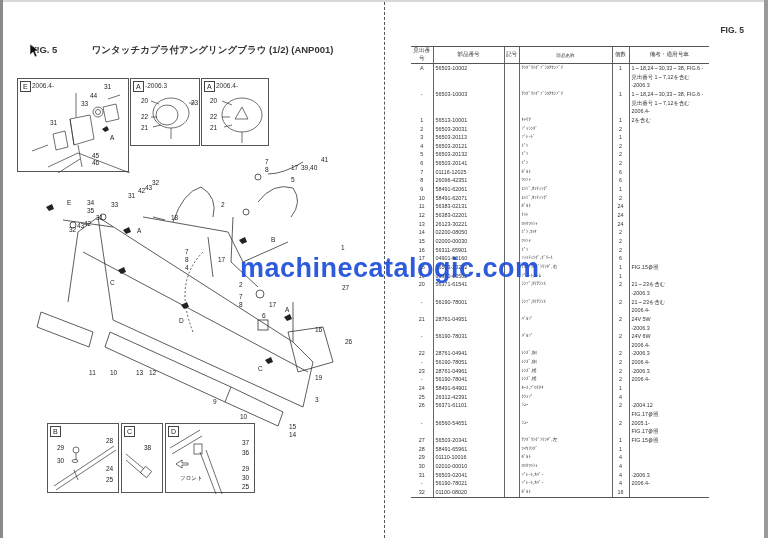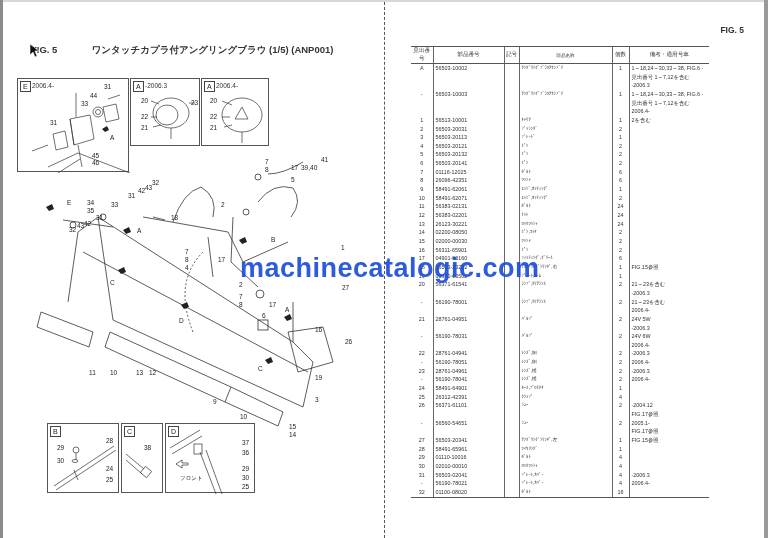--- a/index.html
+++ b/index.html
@@ -44,21 +44,21 @@
 <body>
 
 <div class="page-edge-top"></div>
 <div class="page-edge-left"></div>
 <div class="page-edge-right"></div>
 <div class="spread-divider"></div>
 
 <div class="left-page">
   <div class="fig-header">
     <span class="fig-num">FIG. 5</span>
-    <span>ワンタッチカプラ付アングリングブラウ (1/5) (ANP001)</span>
+    <span>ワンタッチカプラ付アングリングブラウ (1/2) (ANP001)</span>
   </div>
   <svg class="cursor-icon" viewBox="0 0 10 14">
     <path d="M0 0 L0 11 L3 8 L5 13 L7 12 L5 7 L9 7 Z" fill="#111" stroke="#fff" stroke-width="0.6"></path>
   </svg>
 
   <div class="diagram">
 
     <div class="detail-box" style="left:14px;top:76px;width:112px;height:94px;">
       <span class="box-tag">E</span>
       <span class="box-date" style="left:14px;">2006.4-</span>

